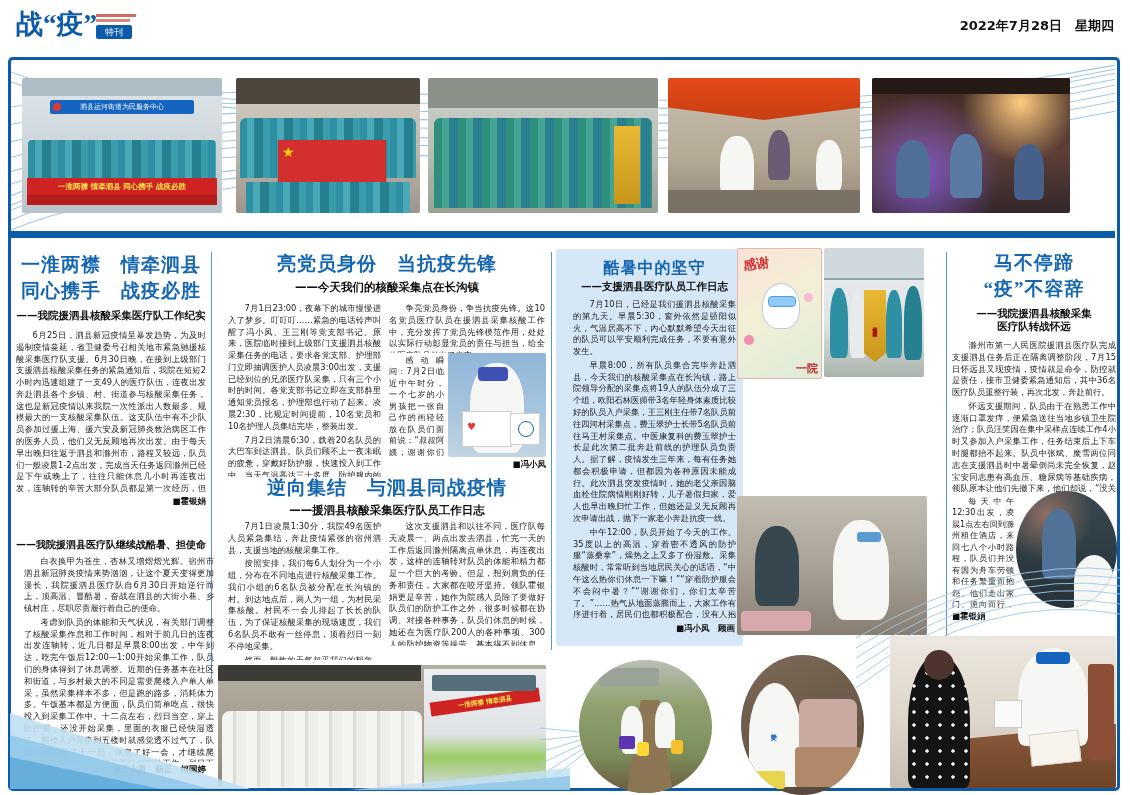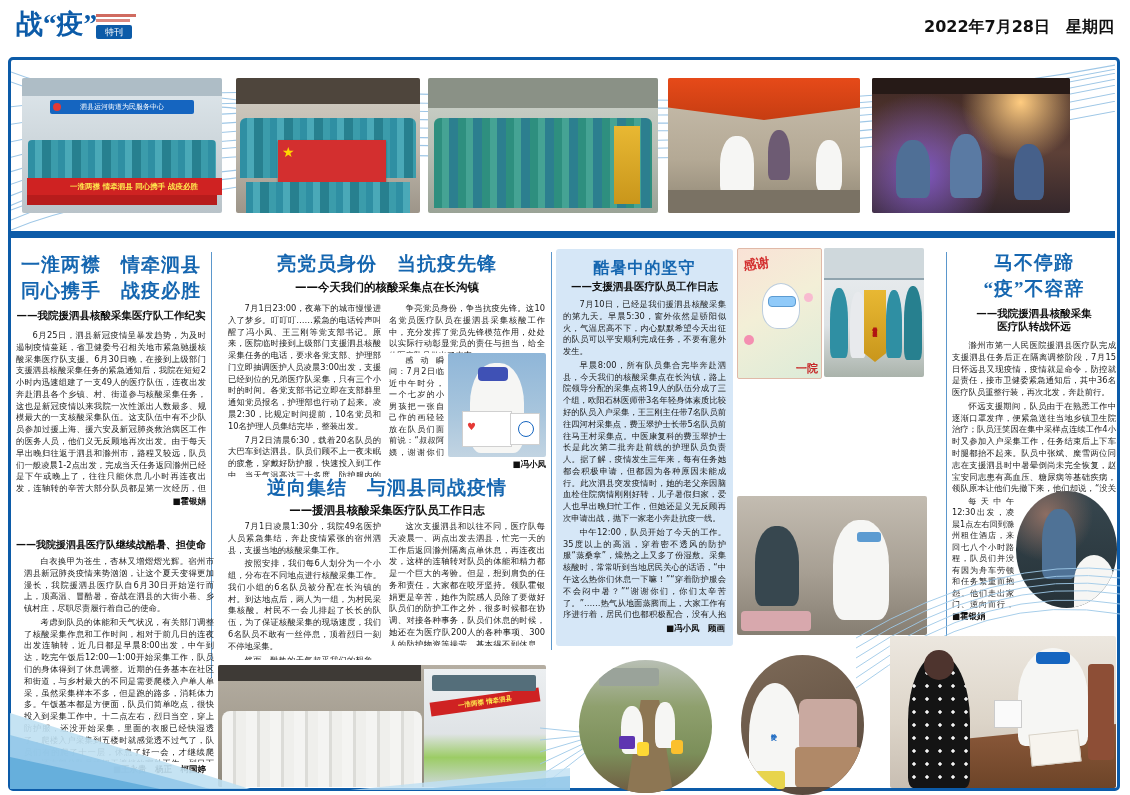--- a/index.html
+++ b/index.html
@@ -13,39 +13,39 @@
       font-family:"Liberation Serif","DejaVu Serif",serif;letter-spacing:1px;}
   .sub{font-weight:bold;text-align:center;color:#0e0e0e;line-height:1.2;}
   .body{font-size:8.3px;line-height:1.42;color:#1b1b1b;text-align:justify;overflow:hidden;}
   .body p{margin:0 0 2px 0;text-indent:2em;}
   .byline{font-size:8.5px;font-weight:bold;color:#101010;text-align:right;}
   .photo{overflow:hidden;border-radius:2px;}
   .crowd{background:repeating-linear-gradient(90deg,#2f8fa3 0 7px,#4aa9b8 7px 14px,#27808f 14px 23px,#3b9cab 23px 30px);}
   .crowd2{background:repeating-linear-gradient(90deg,#2e8f7f 0 8px,#45a394 8px 15px,#2c7f8f 15px 24px);}
   .ppeband{background:repeating-linear-gradient(90deg,#f4f4f2 0 11px,#dcdcd8 11px 14px,#efefec 14px 24px);}
   .masttitle{color:#0c5ba8;font-weight:bold;font-family:"Liberation Serif",serif;}
-  .bluebox{background:#d6e7f7;border-radius:3px;}
+  .bluebox{background:#d6e7f7;border-radius:3px;padding-left:10px;}
   .circle{border-radius:50%;overflow:hidden;}
   .bannerred{background:#cf2222;color:#ffe84d;font-weight:bold;display:flex;align-items:center;justify-content:center;white-space:nowrap;}
   .sign{background:#1565c0;color:#ffffff;display:flex;align-items:center;justify-content:center;white-space:nowrap;}
   .pennant{background:linear-gradient(#e8b833,#c9961b);color:#b01414;font-weight:bold;
            writing-mode:vertical-rl;text-orientation:upright;display:flex;align-items:center;justify-content:center;}
   .blob{position:absolute;background:#f6f6f4;border-radius:45% 45% 20% 20%;}
   .fig{position:absolute;border-radius:45% 45% 15% 15%;}
 </style>
 </head>
 <body>
 
 <div class="page">
 
   <div class="abs masttitle" style="left:16px;top:6px;font-size:27px;">战“疫”</div>
   <div class="abs" style="left:96px;top:14px;width:40px;height:3px;background:#c0392b;opacity:.75;"></div>
   <div class="abs" style="left:96px;top:19px;width:34px;height:3px;background:#c0392b;opacity:.6;"></div>
   <div class="abs sign" style="left:96px;top:25px;width:36px;height:14px;font-size:9px;border-radius:2px;background:#0c5ba8;">特刊</div>
-  <div class="abs" style="right:16px;top:17px;font-size:16px;color:#111;font-weight:bold;">2022年7月28日　星期四</div>
+  <div class="abs" style="right:16px;top:17px;font-size:13px;color:#111;font-weight:bold;">2022年7月28日　星期四</div>
 
   <div class="abs frame" style="left:8px;top:57px;width:1106px;height:728px;"></div>
 
   <svg class="abs" style="left:11px;top:60px;" width="1104" height="180" viewBox="0 0 1104 180">
     <g fill="none" stroke="#86b9e0" stroke-width="1.1" opacity="0.8">
       <path d="M-10,150 C240,30 560,160 1110,50"></path>
       <path d="M-10,140 C260,20 580,150 1110,40"></path>
       <path d="M-10,128 C280,16 600,140 1110,32"></path>
       <path d="M-10,115 C300,10 620,128 1110,24"></path>
       <path d="M-10,100 C320,6 640,118 1110,18"></path>
@@ -58,21 +58,21 @@
       <path d="M0,12 C90,48 180,20 300,55"></path>
       <path d="M0,22 C90,58 190,30 310,64"></path>
     </g>
   </svg>
 
   <div class="abs photo" style="left:22px;top:78px;width:200px;height:135px;background:linear-gradient(180deg,#dfe7ec 0%,#cfd8dd 45%,#b9c3c9 100%);">
     <div class="abs" style="left:0;top:0;width:100%;height:18px;background:#aebdc6;"></div>
     <div class="abs sign" style="left:28px;top:22px;width:144px;height:14px;font-size:7px;border-radius:2px;">泗县运河街道为民服务中心</div>
     <div class="abs" style="left:31px;top:25px;width:8px;height:8px;border-radius:50%;background:#e53935;"></div>
     <div class="abs crowd" style="left:6px;top:62px;width:188px;height:38px;border-radius:4px 4px 0 0;"></div>
-    <div class="abs bannerred" style="left:5px;top:100px;width:190px;height:17px;font-size:7.5px;padding-left:12px;">一淮两襟 情牵泗县 同心携手 战疫必胜</div>
+    <div class="abs bannerred" style="left:5px;top:100px;width:190px;height:17px;font-size:7.5px;">一淮两襟 情牵泗县 同心携手 战疫必胜</div>
     <div class="abs" style="left:5px;top:117px;width:190px;height:10px;background:#b71c1c;"></div>
   </div>
 
   <div class="abs photo" style="left:236px;top:78px;width:184px;height:135px;background:linear-gradient(180deg,#d4cfc6 0%,#bdb6aa 55%,#9d9589 100%);">
     <div class="abs" style="left:0;top:0;width:100%;height:26px;background:#4e453c;"></div>
     <div class="abs crowd" style="left:4px;top:40px;width:176px;height:60px;border-radius:6px 6px 0 0;"></div>
     <div class="abs" style="left:42px;top:62px;width:100px;height:58px;background:#d32f2f;box-shadow:0 1px 2px rgba(0,0,0,.4);display:flex;align-items:flex-start;padding:4px;color:#ffd600;font-size:14px;">
       <span>★</span>
     </div>
     <div class="abs crowd" style="left:10px;top:104px;width:164px;height:31px;"></div>

